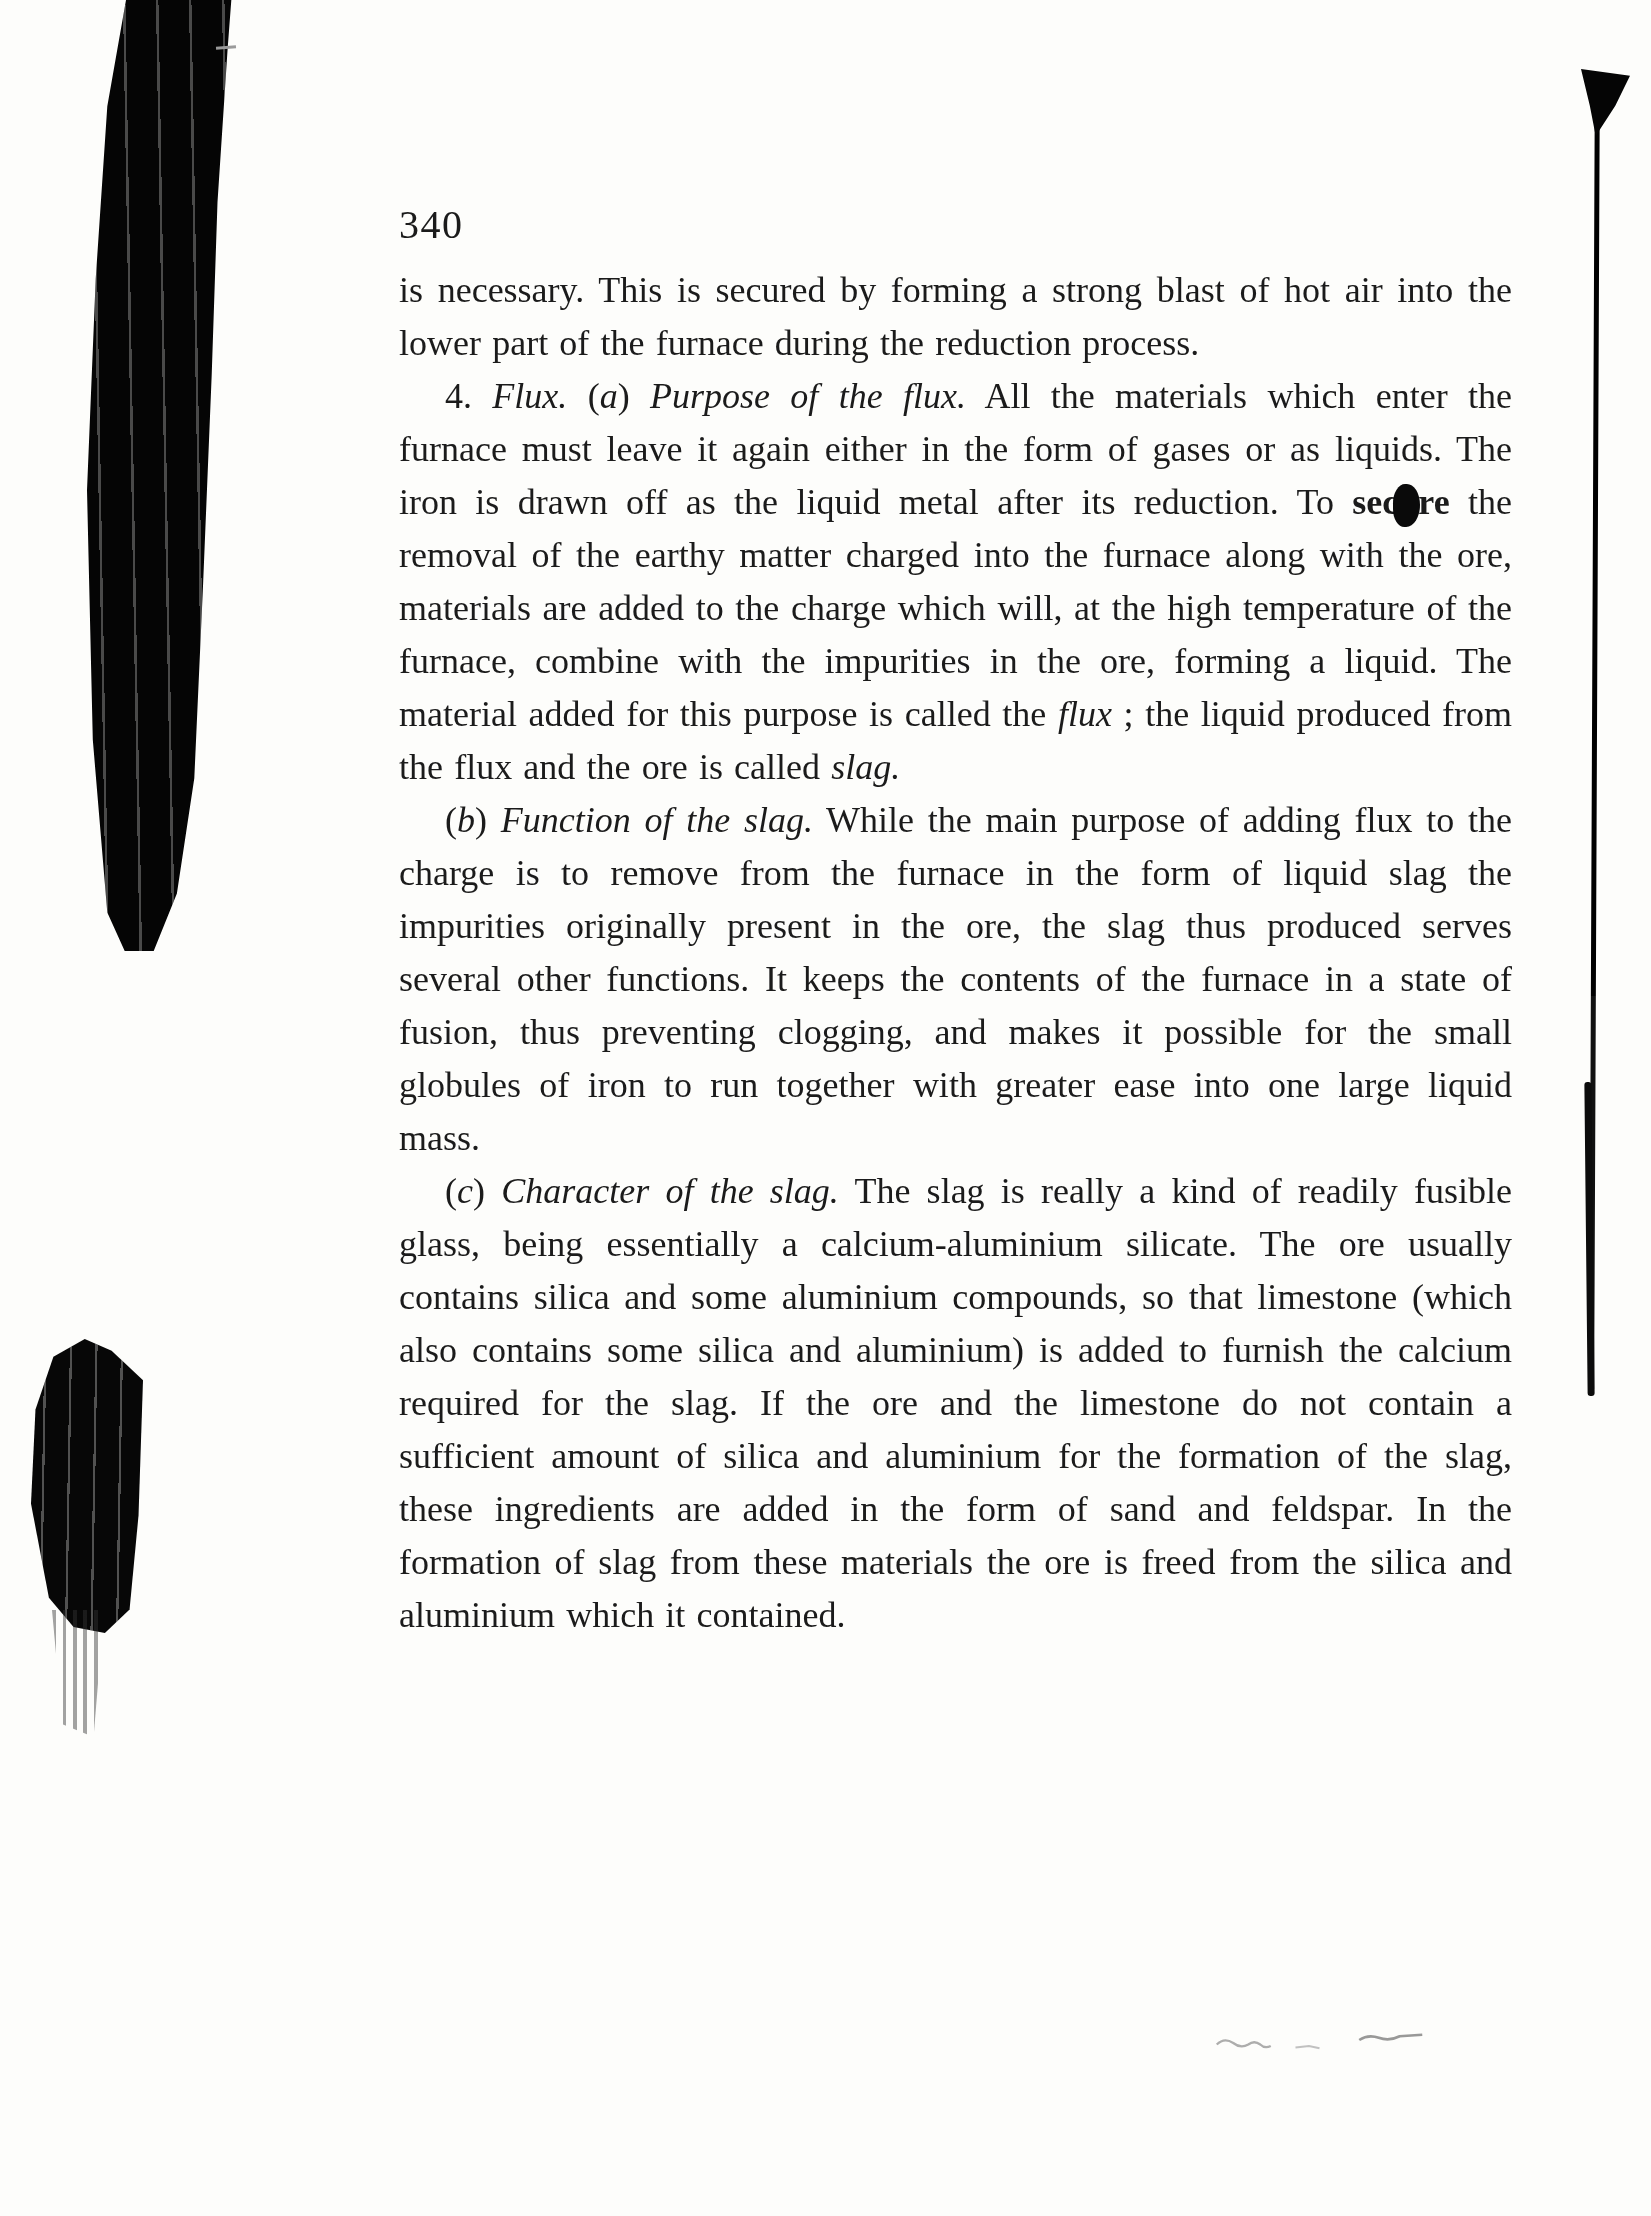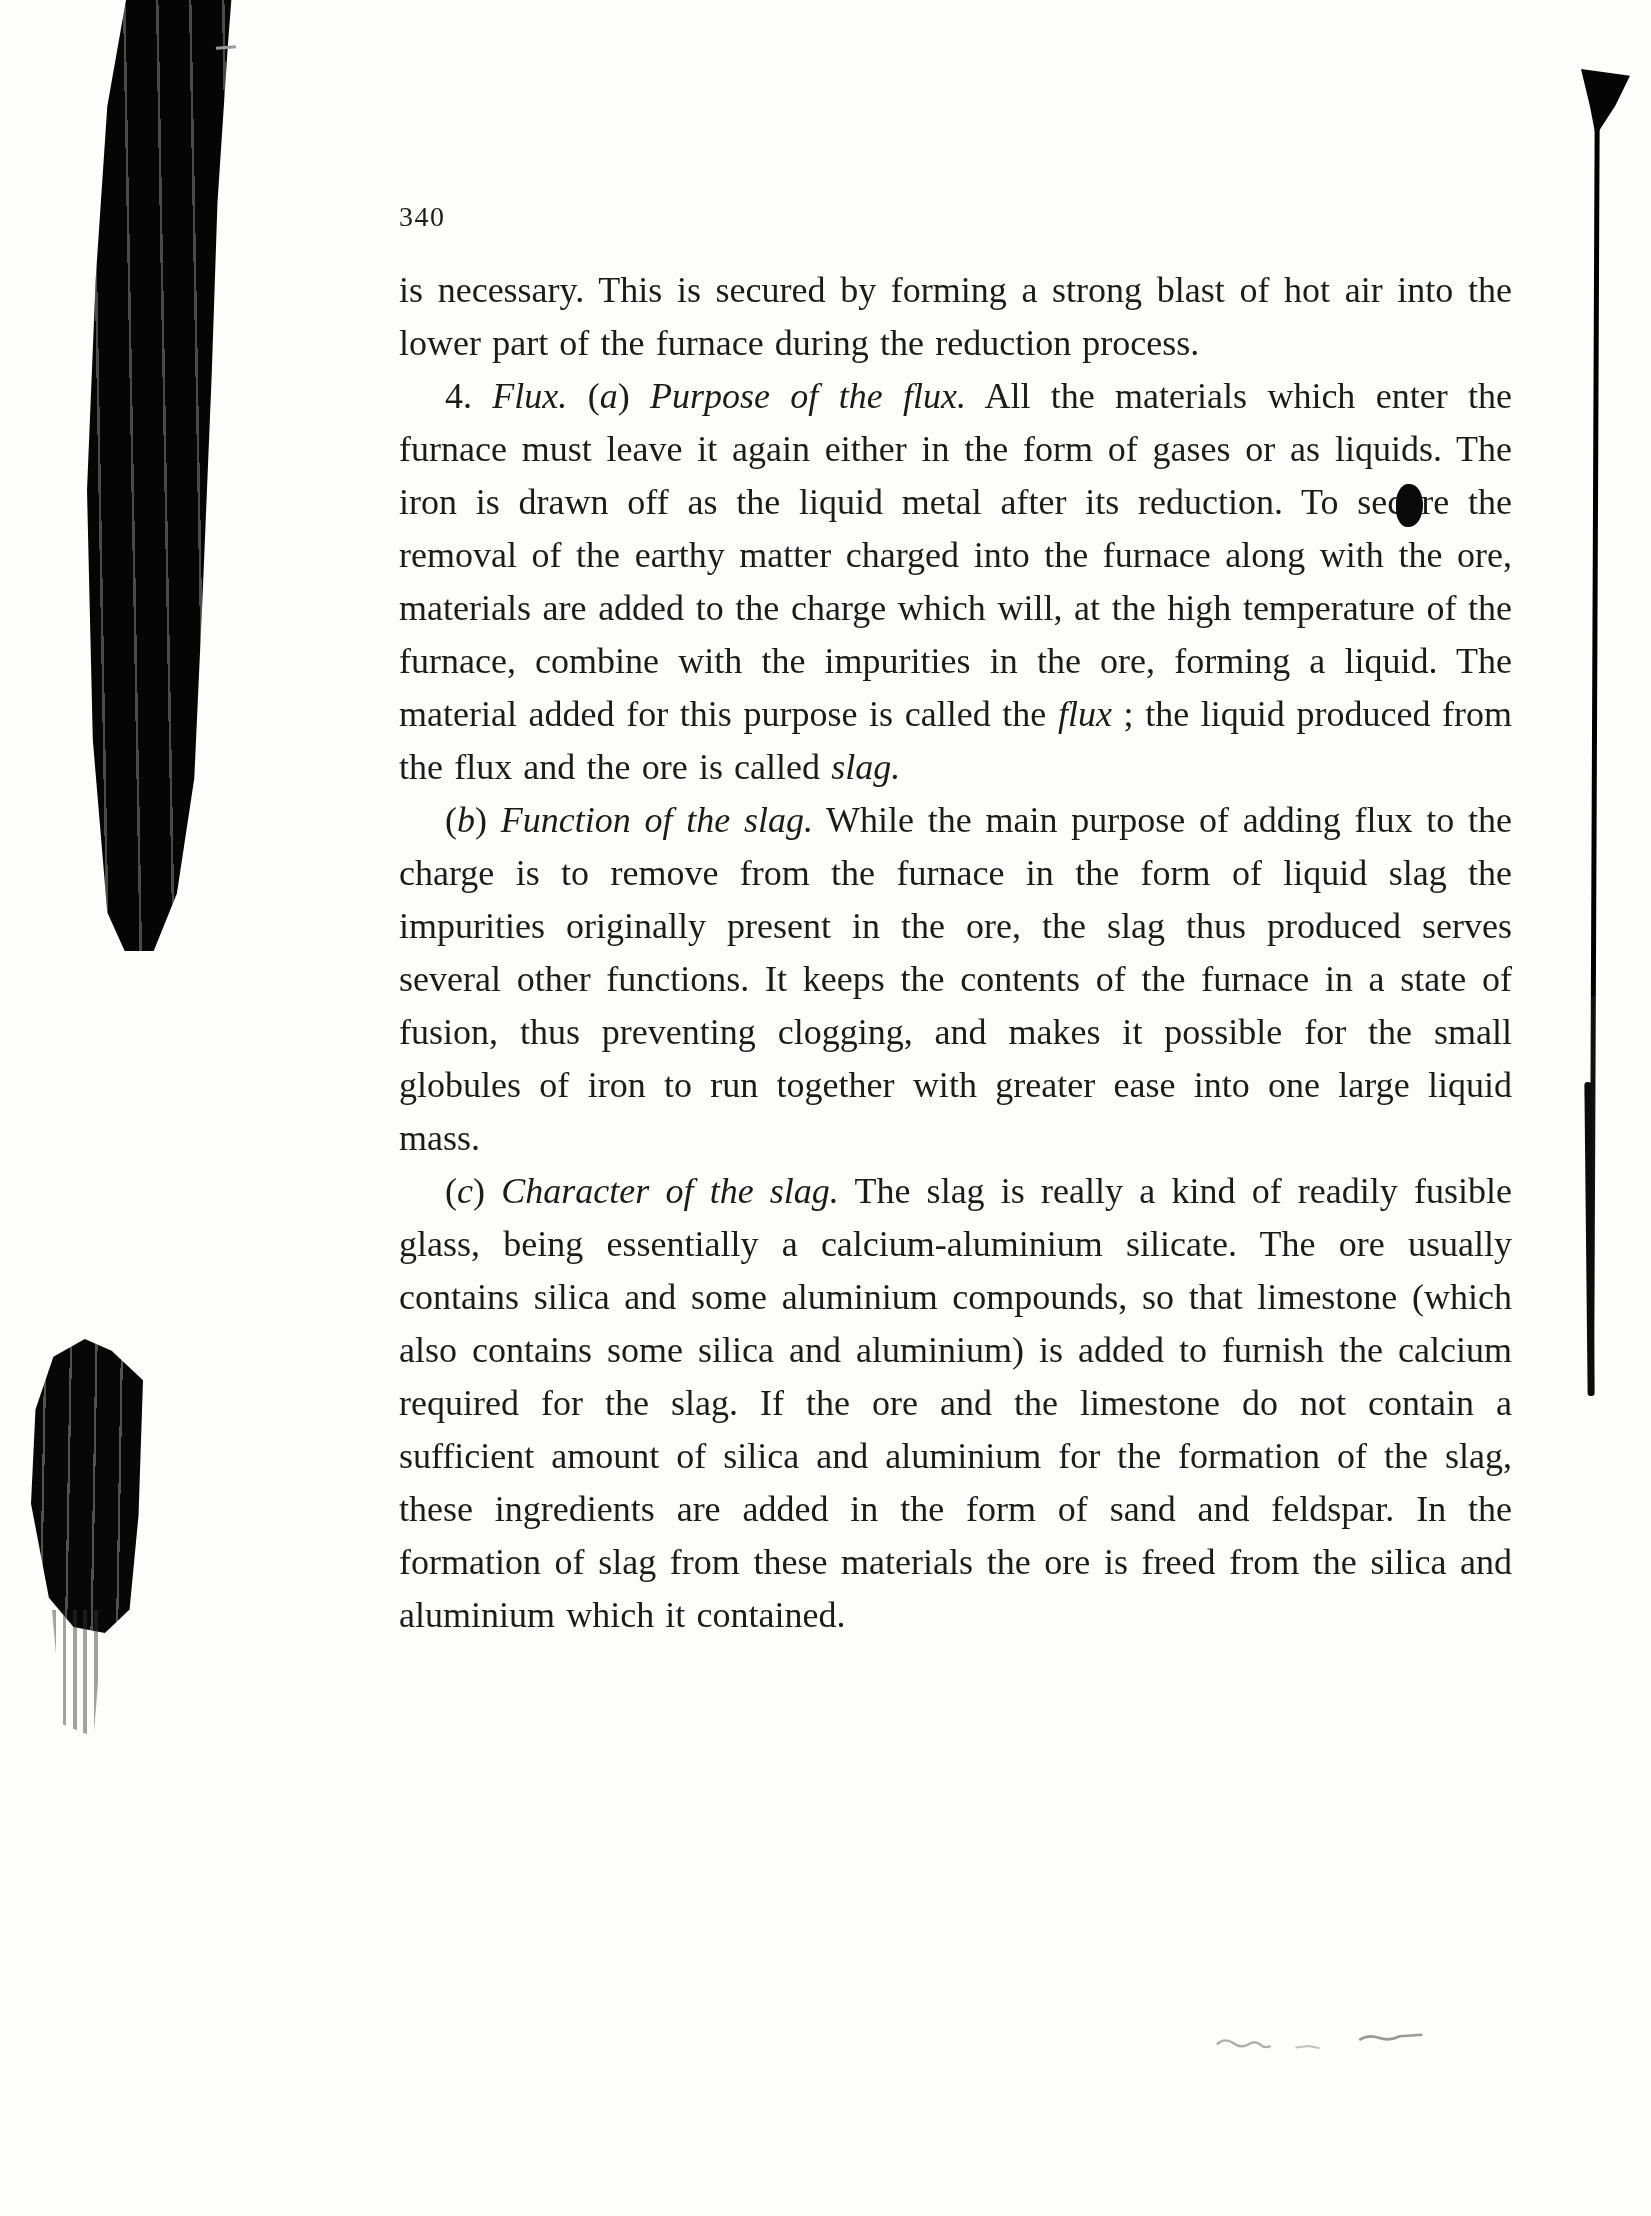--- a/index.html
+++ b/index.html
@@ -20,21 +20,21 @@
   
   .header {
     position: absolute;
     top: 201px;
     left: 399px;
     width: 1113px;
     display: flex;
     align-items: baseline;
   }
   .pagenum {
-    font-size: 28px;
+    font-size: 40px;
     letter-spacing: 1.5px;
     margin-right: 103px;
   }
   .running-title {
     font-size: 37px;
     letter-spacing: 2.6px;
     word-spacing: 4.5px;
   }
 
   
@@ -53,20 +53,21 @@
   }
   .body-text p.indent {
     text-indent: 46px;
   }
   .body-text em {
   }
 
   
   .blot {
     position: relative;
+    font-weight: bold;
   }
   .blot::after {
     content: "";
     position: absolute;
     left: 42%;
     top: 1.5px;
     width: 27px;
     height: 43px;
     background: #0a0a0a;
     border-radius: 48% 52% 55% 45%;

